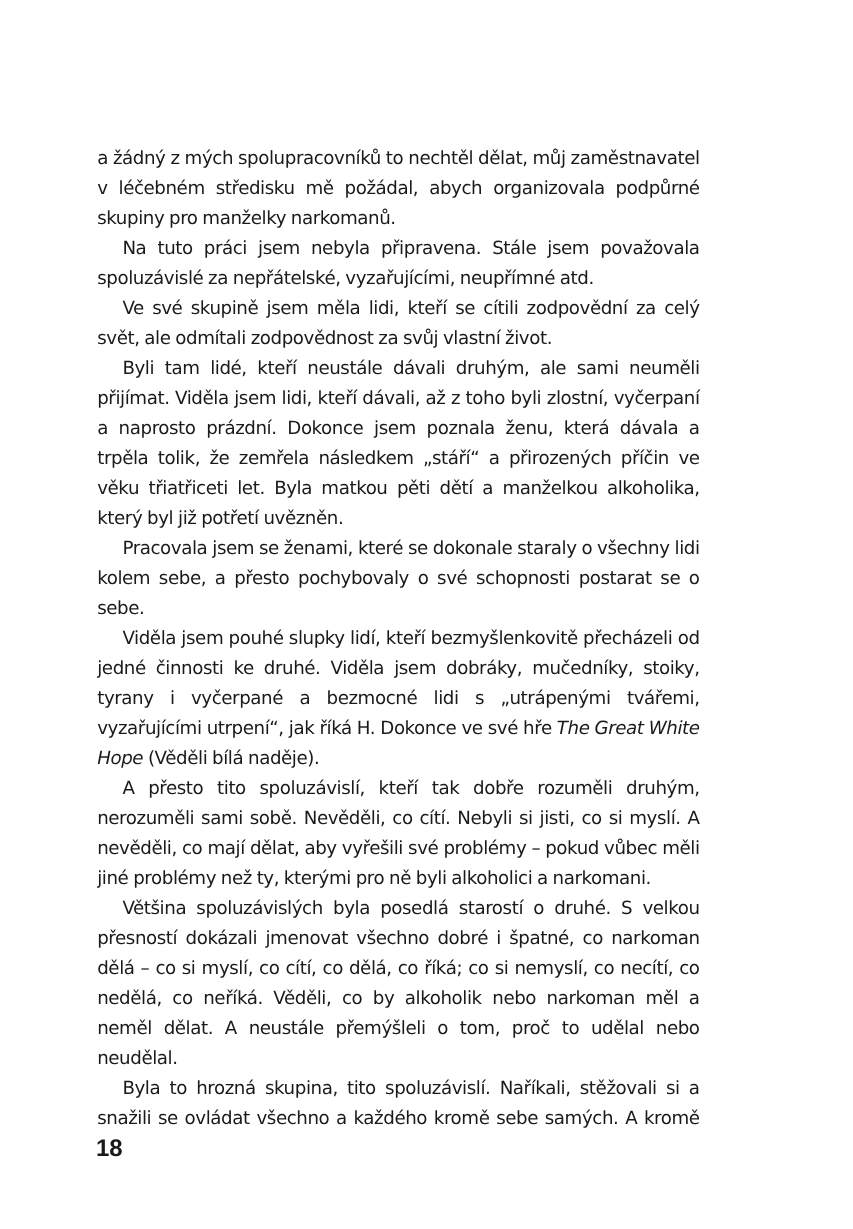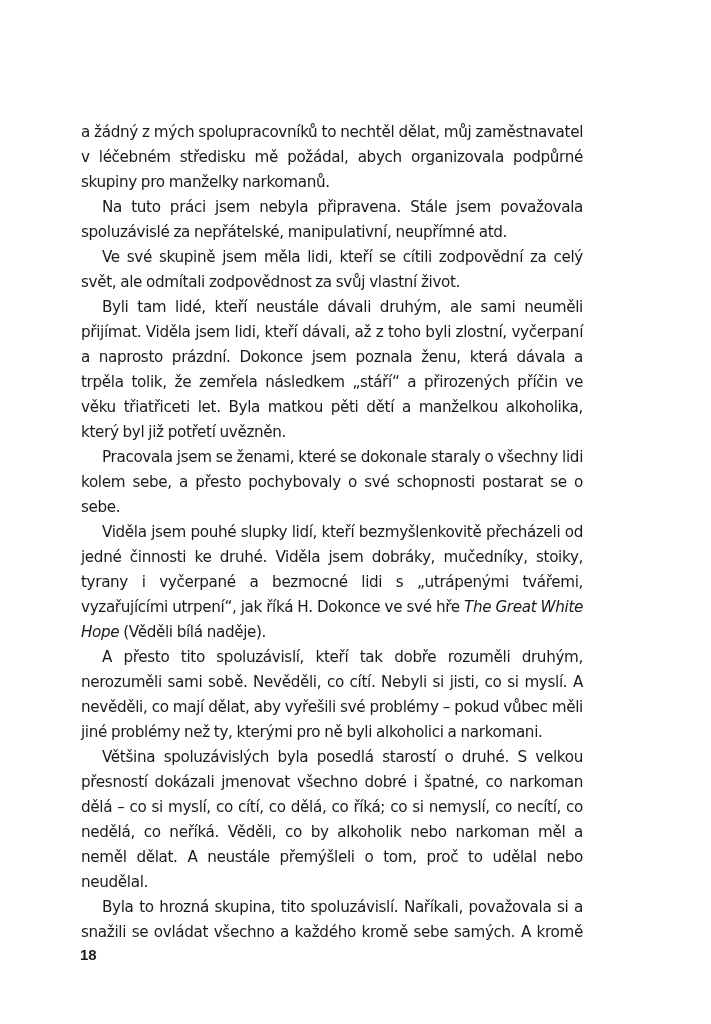--- a/index.html
+++ b/index.html
@@ -28,33 +28,33 @@
   }
   .text-block p.no-indent { text-indent: 0; }
   .text-block p.last-cut { text-align-last: justify; }
   em { font-style: italic; }
   .page-number {
     position: absolute;
     left: 80px;
     top: 946px;
     font-family: "Liberation Sans", sans-serif;
     font-weight: bold;
-    font-size: 15px;
+    font-size: 20px;
     color: #1a1a1a;
   }
 </style>
 </head>
 <body>
 
 <div class="page">
   <div class="text-block">
     <p class="no-indent">a žádný z mých spolupracovníků to nechtěl dělat, můj zaměstnavatel v léčebném středisku mě požádal, abych organizovala podpůrné skupiny pro manželky narkomanů.</p>
-    <p>Na tuto práci jsem nebyla připravena. Stále jsem považovala spoluzávislé za nepřátelské, manipulativní, neupřímné atd.</p>
+    <p>Na tuto práci jsem nebyla připravena. Stále jsem považovala spoluzávislé za nepřátelské, vyzařujícími, neupřímné atd.</p>
     <p>Ve své skupině jsem měla lidi, kteří se cítili zodpovědní za celý svět, ale odmítali zodpovědnost za svůj vlastní život.</p>
     <p>Byli tam lidé, kteří neustále dávali druhým, ale sami neuměli přijímat. Viděla jsem lidi, kteří dávali, až z toho byli zlostní, vyčerpaní a naprosto prázdní. Dokonce jsem poznala ženu, která dávala a trpěla tolik, že zemřela následkem „stáří“ a přirozených příčin ve věku třiatřiceti let. Byla matkou pěti dětí a manželkou alkoholika, který byl již potřetí uvězněn.</p>
     <p>Pracovala jsem se ženami, které se dokonale staraly o všechny lidi kolem sebe, a přesto pochybovaly o své schopnosti postarat se o sebe.</p>
     <p><span>Viděla jsem pouhé slupky lidí, kteří bezmyšlenkovitě přecházeli od jedné činnosti ke druhé. Viděla jsem dobráky, mučedníky, stoiky, tyrany i vyčerpané a bezmocné lidi s „utrápenými tvářemi, vyzařujícími utrpení“, jak říká H. Dokonce ve své hře </span><em>The Great White Hope</em><span> (Věděli bílá naděje).</span></p>
     <p>A přesto tito spoluzávislí, kteří tak dobře rozuměli druhým, nerozuměli sami sobě. Nevěděli, co cítí. Nebyli si jisti, co si myslí. A nevěděli, co mají dělat, aby vyřešili své problémy – pokud vůbec měli jiné problémy než ty, kterými pro ně byli alkoholici a narkomani.</p>
     <p>Většina spoluzávislých byla posedlá starostí o druhé. S velkou přesností dokázali jmenovat všechno dobré i špatné, co narkoman dělá – co si myslí, co cítí, co dělá, co říká; co si nemyslí, co necítí, co nedělá, co neříká. Věděli, co by alkoholik nebo narkoman měl a neměl dělat. A neustále přemýšleli o tom, proč to udělal nebo neudělal.</p>
-    <p class="last-cut">Byla to hrozná skupina, tito spoluzávislí. Naříkali, považovala si a snažili se ovládat všechno a každého kromě sebe samých. A kromě</p>
+    <p class="last-cut">Byla to hrozná skupina, tito spoluzávislí. Naříkali, stěžovali si a snažili se ovládat všechno a každého kromě sebe samých. A kromě</p>
   </div>
   <div class="page-number">18</div>
 </div>
 
 </body></html>

